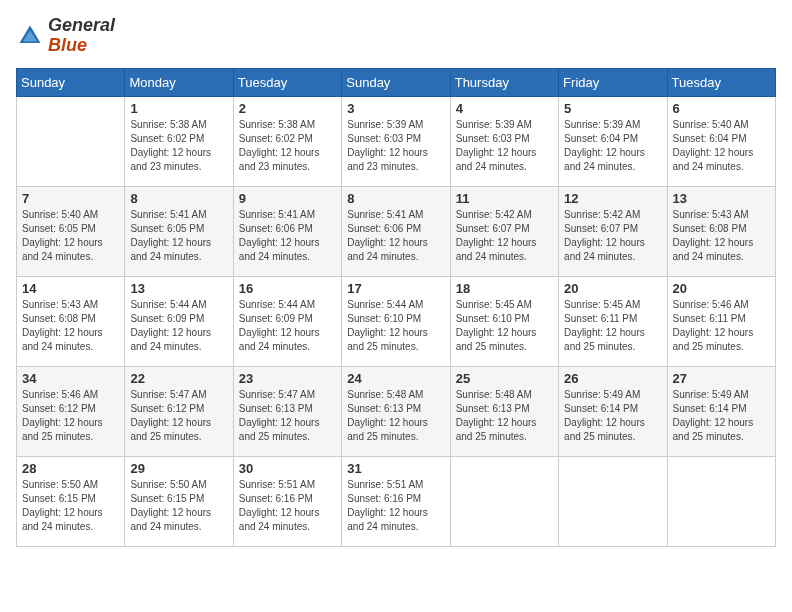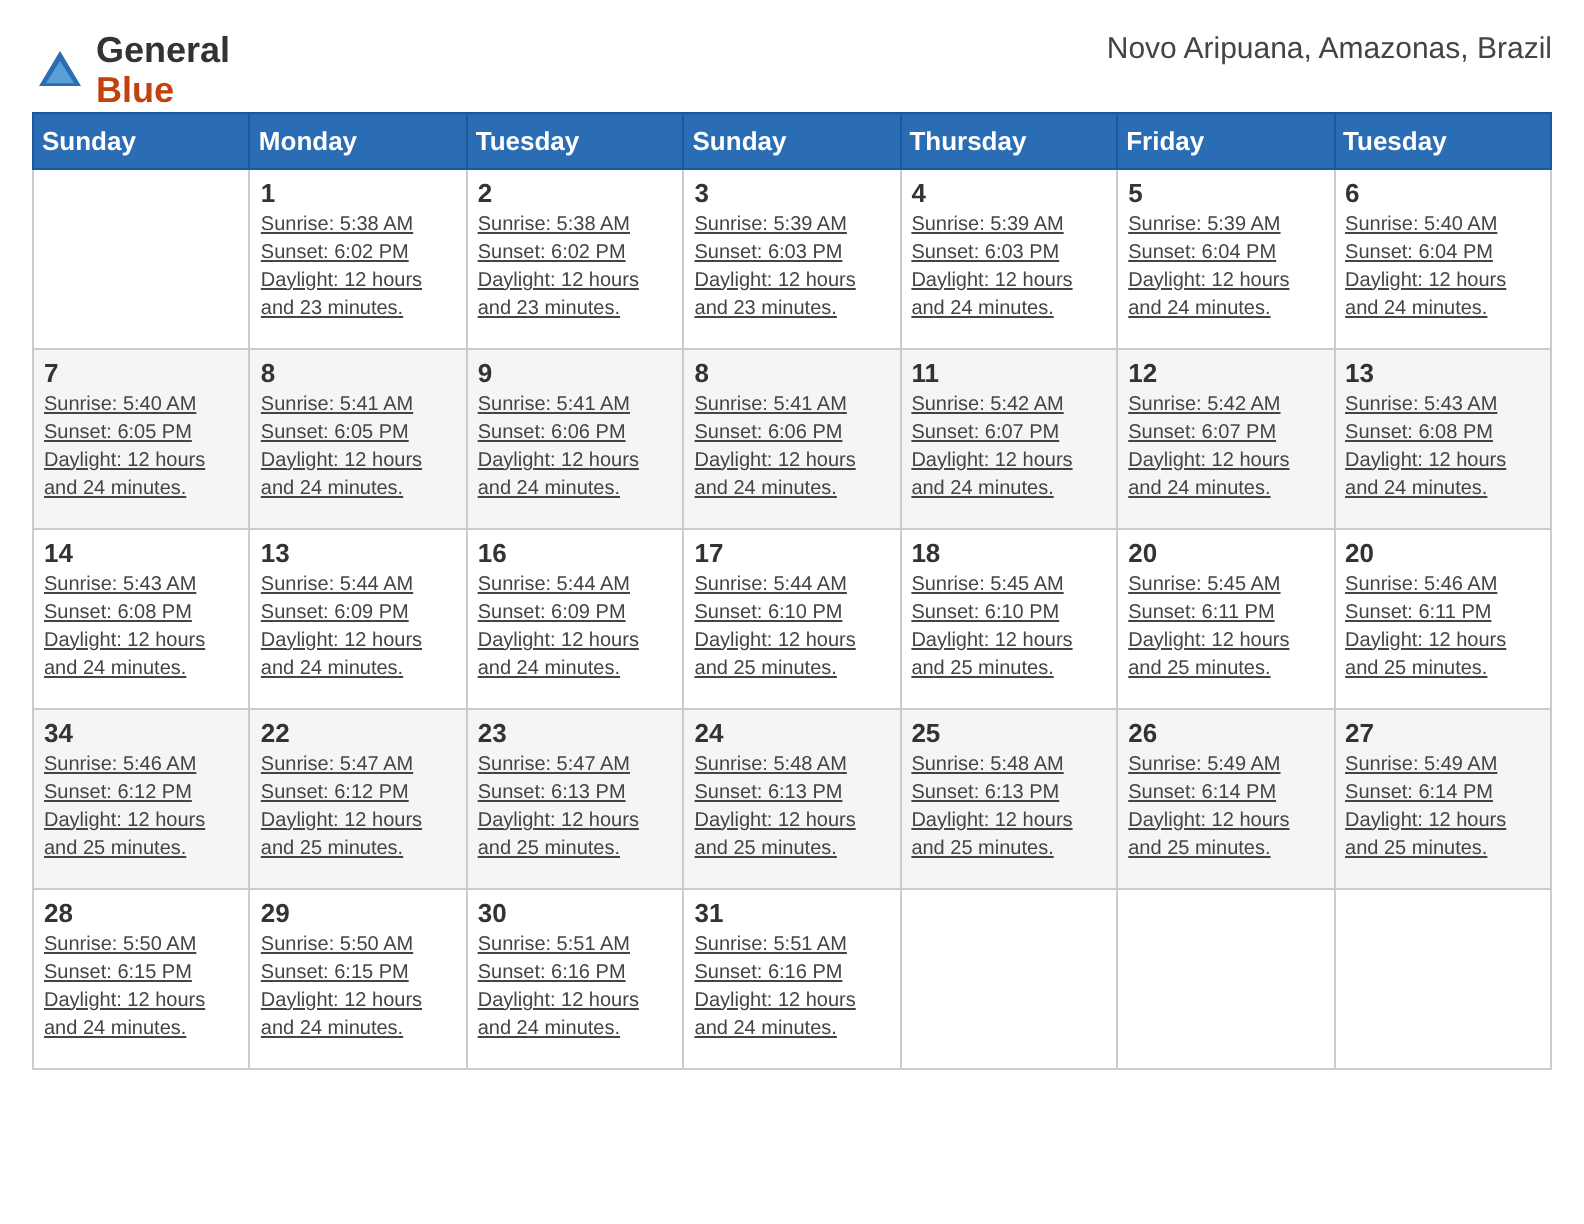--- a/index.html
+++ b/index.html
@@ -5,22 +5,24 @@
     * { box-sizing: border-box; margin: 0; padding: 0; }
     body {
       font-family: Arial, sans-serif;
       background: #fff;
       width: 792px;
       min-height: 612px;
       padding: 16px;
     }
     .header {
       display: flex;
-      justify-content: space-between;
+      justify-content: flex-start;
       align-items: flex-start;
+      margin-bottom: 12px;
+      font-style: italic;
     }
     .logo {
       display: flex;
       align-items: center;
     }
     .logo-text {
       font-size: 18px;
       font-weight: bold;
       line-height: 1.1;
     }
@@ -45,21 +47,21 @@
     }
     table {
       width: 100%;
       border-collapse: collapse;
       border: 1px solid #ccc;
     }
     thead tr th {
       background-color: #2a6db5;
       color: #fff;
       font-size: 13px;
-      font-weight: bold;
+      font-weight: normal;
       padding: 6px 4px;
       text-align: left;
       border: 1px solid #1a5a9a;
     }
     tbody tr td {
       vertical-align: top;
       border: 1px solid #ccc;
       padding: 4px 5px;
       font-size: 10.5px;
       color: #333;
@@ -70,21 +72,20 @@
     .day-number {
       font-size: 13px;
       font-weight: bold;
       margin-bottom: 2px;
       display: block;
     }
     .day-info {
       font-size: 10px;
       line-height: 1.4;
       color: #444;
-      text-decoration: underline;
     }
     tbody tr:nth-child(odd) td {
       background-color: #fff;
     }
     tbody tr:nth-child(even) td {
       background-color: #f5f5f5;
     }
     .empty-cell {
       background-color: #fff !important;
     }
@@ -97,21 +98,20 @@
     <svg class="logo-icon" viewBox="0 0 40 40">
       <polygon points="20,5 35,30 5,30" fill="#2a6db5"></polygon>
       <polygon points="20,12 30,28 10,28" fill="#5a9fd4"></polygon>
     </svg>
     <div class="logo-text">
       <span class="logo-general">General</span><br>
       <span class="logo-blue">Blue</span>
     </div>
   </div>
   <div class="title-block">
-    <div class="subtitle">Novo Aripuana, Amazonas, Brazil</div>
   </div>
 </div>
 
 <table>
   <thead>
     <tr>
     <th>Sunday</th>
         <th>Monday</th>
         <th>Tuesday</th>
         <th>Sunday</th>

